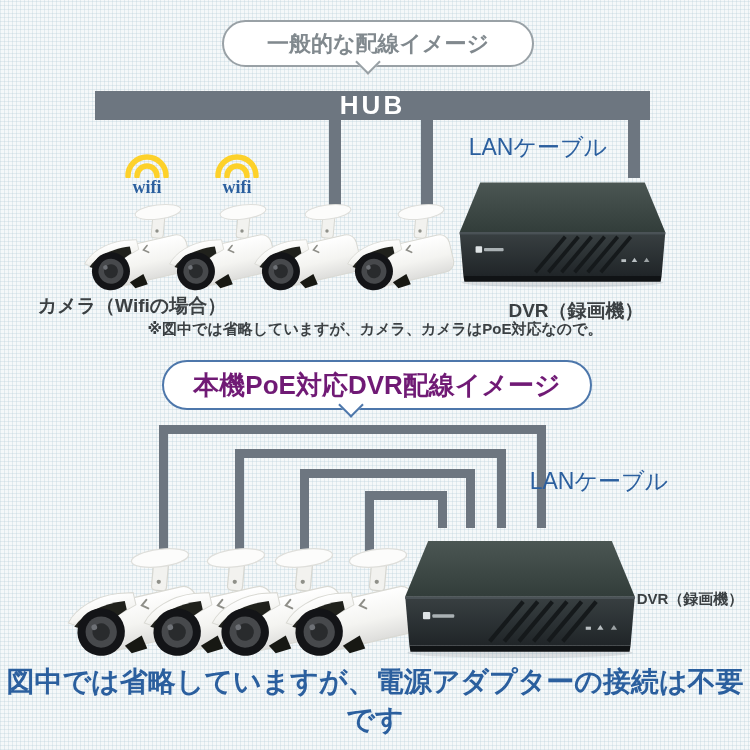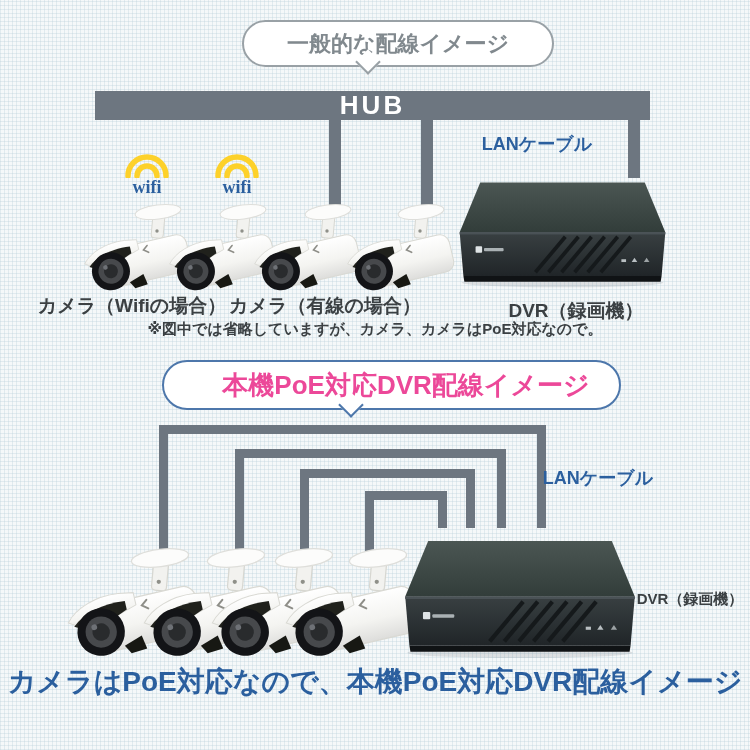--- a/index.html
+++ b/index.html
@@ -14,36 +14,36 @@
       repeating-linear-gradient(0deg, rgba(178,203,214,0.30) 0 1px, transparent 1px 4px),
       repeating-linear-gradient(90deg, rgba(178,203,214,0.30) 0 1px, transparent 1px 4px);
   }
   
   .pill{
     position:absolute;background:#fff;border-radius:26px;
     display:flex;align-items:center;justify-content:center;
     font-weight:bold;z-index:5;
   }
   .pill-gray{border:2px solid #99a1a6;color:#81898e;font-size:22px;}
-  .pill-blue{border:2px solid #4d77ab;color:#ec4899;font-size:26px;padding-left:29px;}
+  .pill-blue{border:2px solid #4d77ab;color:#701a75;font-size:26px;}
   .tail{
     position:absolute;width:16px;height:16px;background:#fff;
     transform:rotate(45deg);z-index:6;
   }
   .tail-gray{border-right:2px solid #99a1a6;border-bottom:2px solid #99a1a6;}
   .tail-blue{border-right:2px solid #4d77ab;border-bottom:2px solid #4d77ab;}
   
   .cable{position:absolute;background:#6d7680;z-index:1;}
   .hub-bar{
     position:absolute;left:95px;top:91px;width:555px;height:29px;background:#6d7680;
     display:flex;align-items:center;justify-content:center;
     color:#fff;font-size:26px;letter-spacing:3px;font-weight:700;z-index:2;
   }
   
-  .lan-label{position:absolute;color:#2b5f9e;font-weight:bold;font-size:18px;text-align:center;z-index:4;}
+  .lan-label{position:absolute;color:#2b5f9e;font-weight:normal;font-size:23px;text-align:right;z-index:4;}
   .dev-label{position:absolute;color:#3b4043;font-weight:bold;font-size:19px;text-align:center;white-space:nowrap;z-index:4;}
   .note{position:absolute;left:0;width:750px;text-align:center;color:#3b4043;font-weight:600;font-size:15px;z-index:4;}
   .headline{position:absolute;left:0;top:663px;width:750px;text-align:center;color:#2b5f9e;font-weight:bold;font-size:28px;z-index:4;}
   .wifi{position:absolute;width:56px;display:flex;flex-direction:column;align-items:center;z-index:3;}
   .wifi-label{color:#2b5f9e;font-weight:bold;font-size:18px;line-height:1.05;font-family:Liberation Serif, serif;}
   
   .cam-svg{position:absolute;width:120px;height:96px;z-index:3;}
   .cam-svg.big{width:150px;height:120px;}
   .dvr-svg{position:absolute;z-index:3;}
 </style>
@@ -105,21 +105,21 @@
         </g>
         <g fill="#b9bfc2">
           <rect x="178" y="86" width="5" height="3"></rect>
           <path d="M 192 84.5 l 3 4.5 l -6 0 Z"></path>
           <path d="M 205 84.5 l 3 4.5 l -6 0 Z" opacity="0.8"></path>
         </g>
       </symbol>
     </defs>
   </svg>
 
-  <div class="pill pill-gray" style="left:222px;top:20px;width:308px;height:43px;margin-left:20px;">一般的な配線イメージ</div>
+  <div class="pill pill-gray" style="left:222px;top:20px;width:308px;height:43px;">一般的な配線イメージ</div>
   <div class="tail tail-gray" style="left:359px;top:53px;"></div>
 
   <div class="hub-bar">
     <span>HUB</span>
   </div>
 
   <div class="cable" style="left:329px;top:120px;width:12px;height:86px;"></div>
   <div class="cable" style="left:421px;top:120px;width:12px;height:86px;"></div>
   <div class="cable" style="left:628px;top:120px;width:12px;height:58px;"></div>
 
@@ -151,21 +151,20 @@
     </svg>
   <svg class="cam-svg" style="left:341px;top:200px;">
       <use href="#cam"></use>
     </svg>
 
   <svg class="dvr-svg" style="left:455px;top:178px;width:215px;height:112px;" viewBox="0 0 230 118">
       <use href="#dvr"></use>
     </svg>
 
   <div class="dev-label" style="left:32px;top:293px;width:200px;">カメラ（Wifiの場合）</div>
-  <div class="dev-label" style="left:225px;top:293px;width:200px;">カメラ（有線の場合）</div>
   <div class="dev-label" style="left:476px;top:298px;width:200px;">DVR（録画機）</div>
 
   <div class="note" style="top:320px;">※図中では省略していますが、カメラ、カメラはPoE対応なので。</div>
 
   <div class="pill pill-blue" style="left:162px;top:360px;width:426px;height:46px;">本機PoE対応DVR配線イメージ</div>
   <div class="tail tail-blue" style="left:342px;top:396px;"></div>
 
   <div class="cable" style="left:159px;top:425px;width:9px;height:128px;"></div>
   <div class="cable" style="left:159px;top:425px;width:387px;height:9px;"></div>
   <div class="cable" style="left:537px;top:425px;width:9px;height:103px;"></div>
@@ -196,16 +195,16 @@
   <svg class="cam-svg big" style="left:278px;top:543px;">
       <use href="#cam"></use>
     </svg>
 
   <svg class="dvr-svg" style="left:400px;top:536px;width:240px;height:125px;" viewBox="0 0 230 118">
       <use href="#dvr"></use>
     </svg>
 
   <div class="dev-label" style="left:630px;top:590px;width:120px;font-size:15px;">DVR（録画機）</div>
 
-  <div class="headline">カメラはPoE対応なので、本機PoE対応DVR配線イメージ</div>
+  <div class="headline">図中では省略していますが、電源アダプターの接続は不要です</div>
   <div class="note" style="top:705px;margin-top:44px;">※録画機には電源接続が必要です。</div>
 
 </div>
 
 </body></html>

